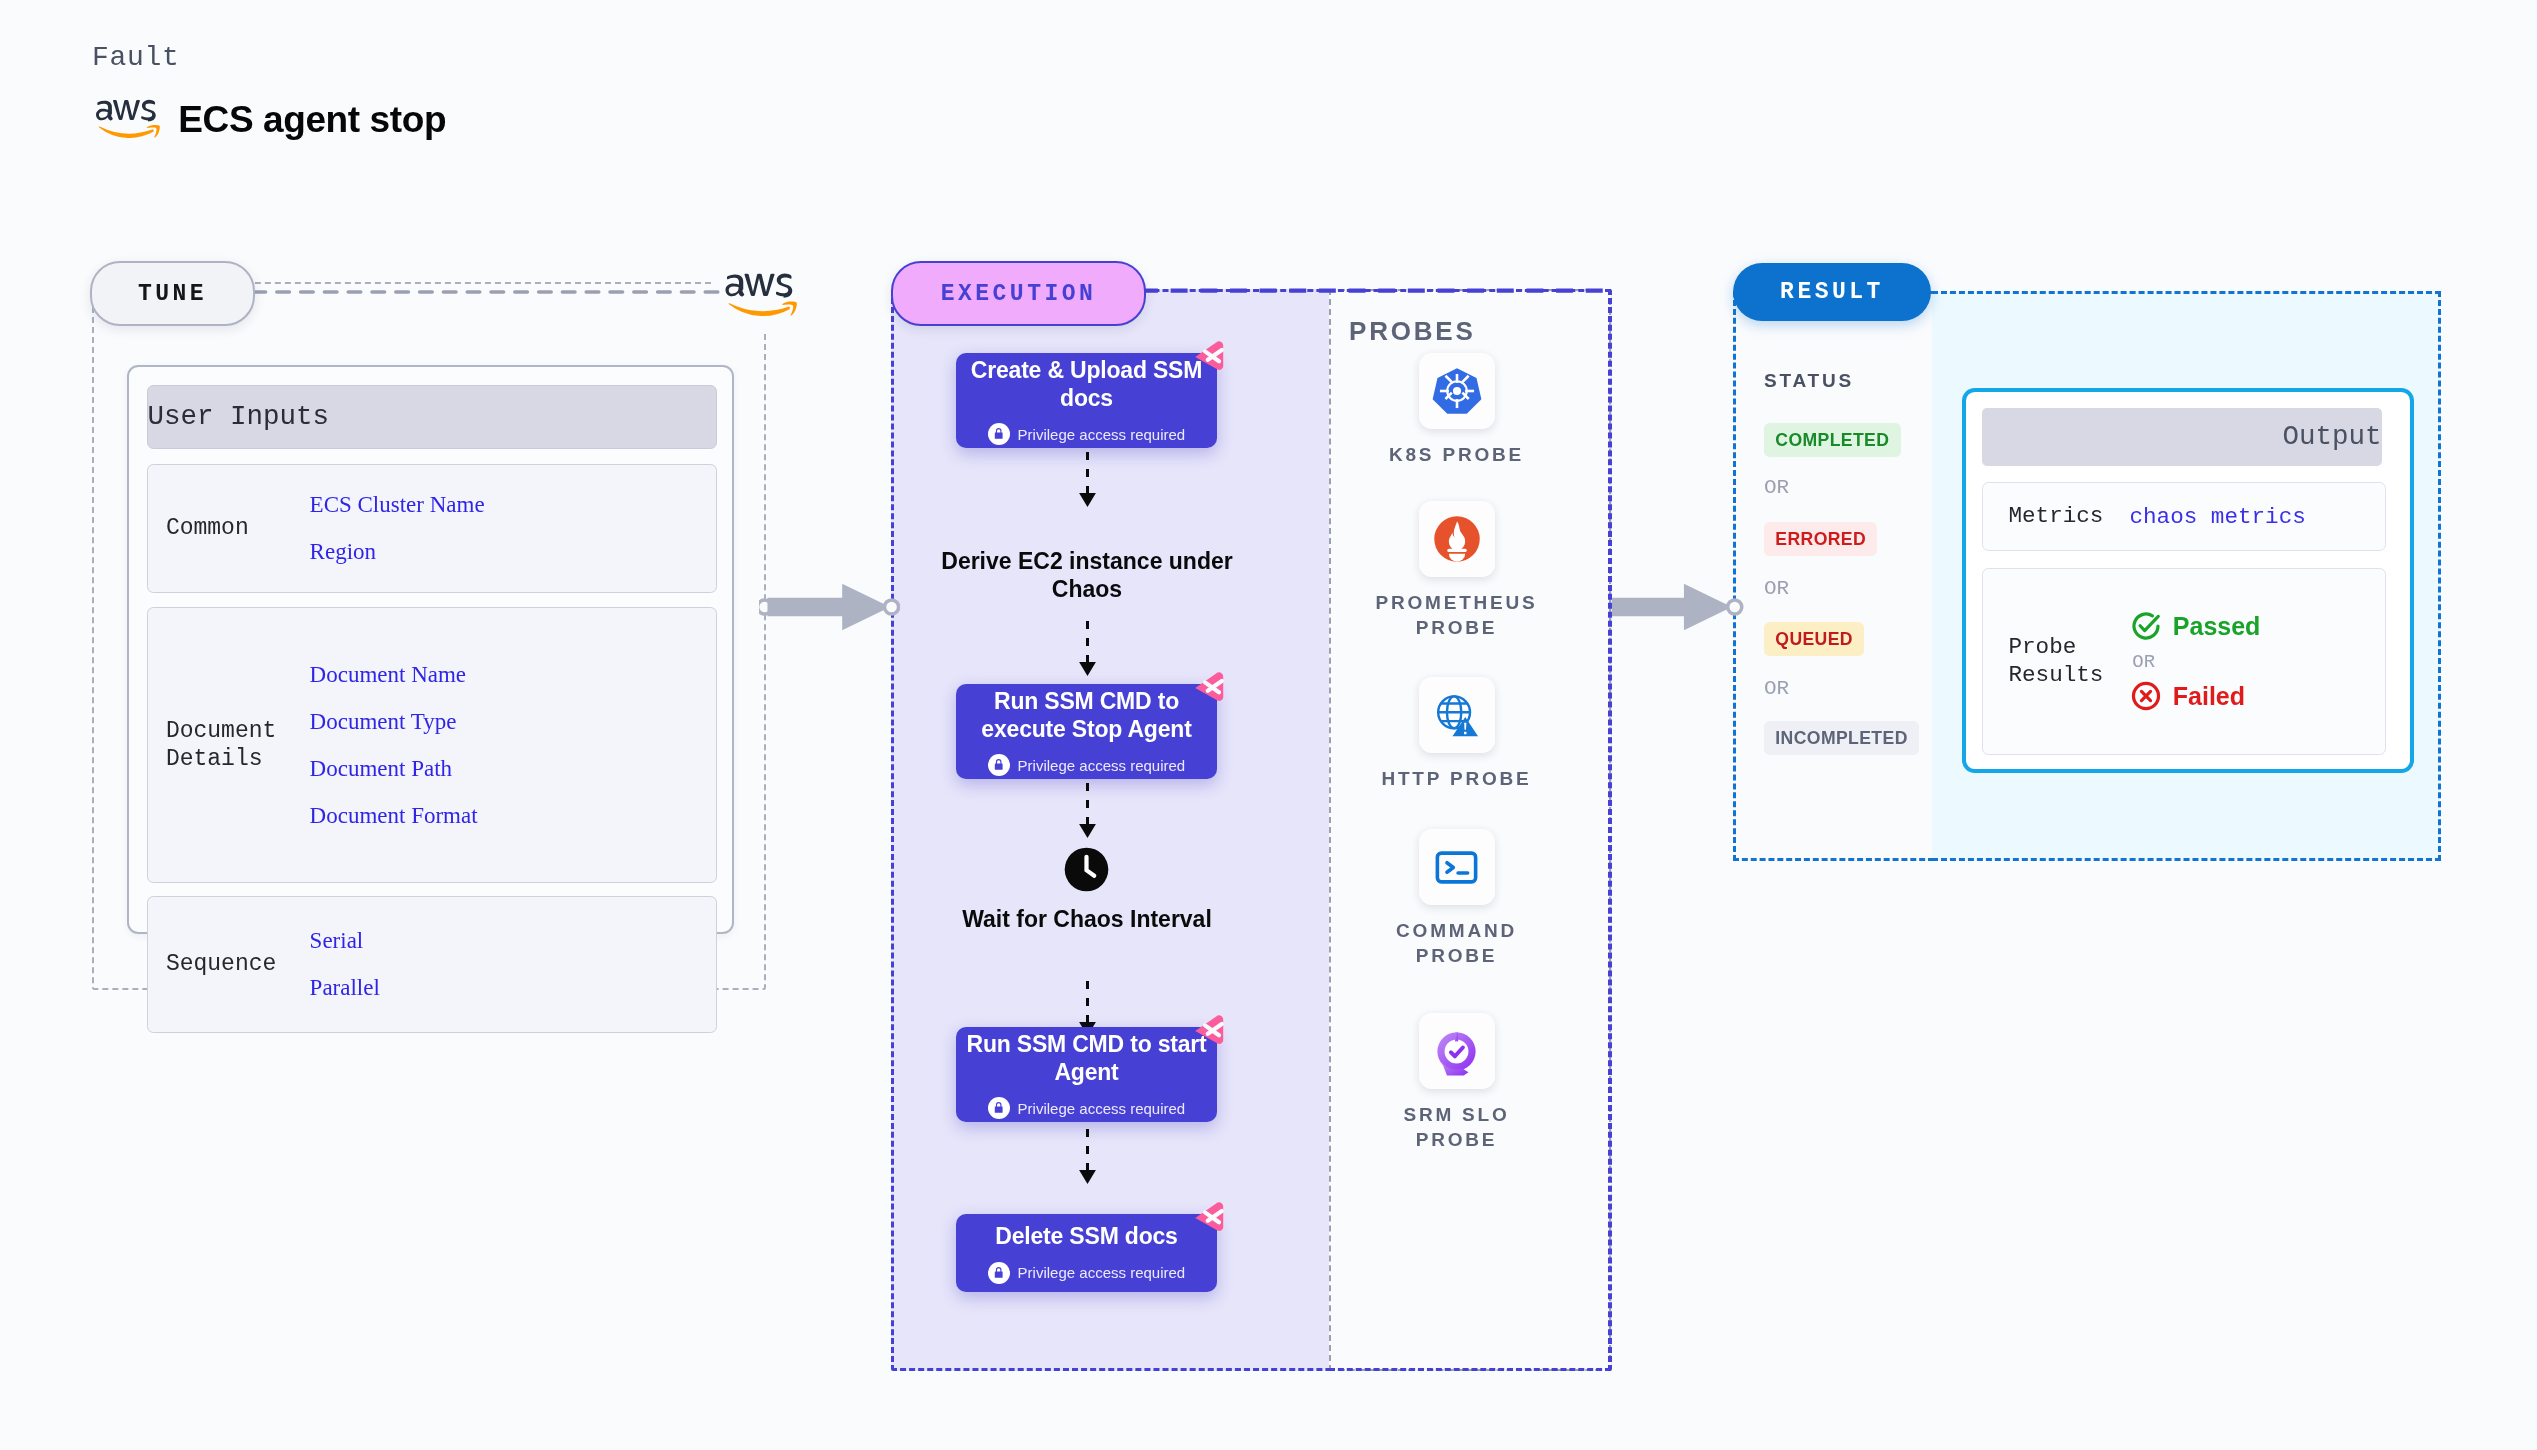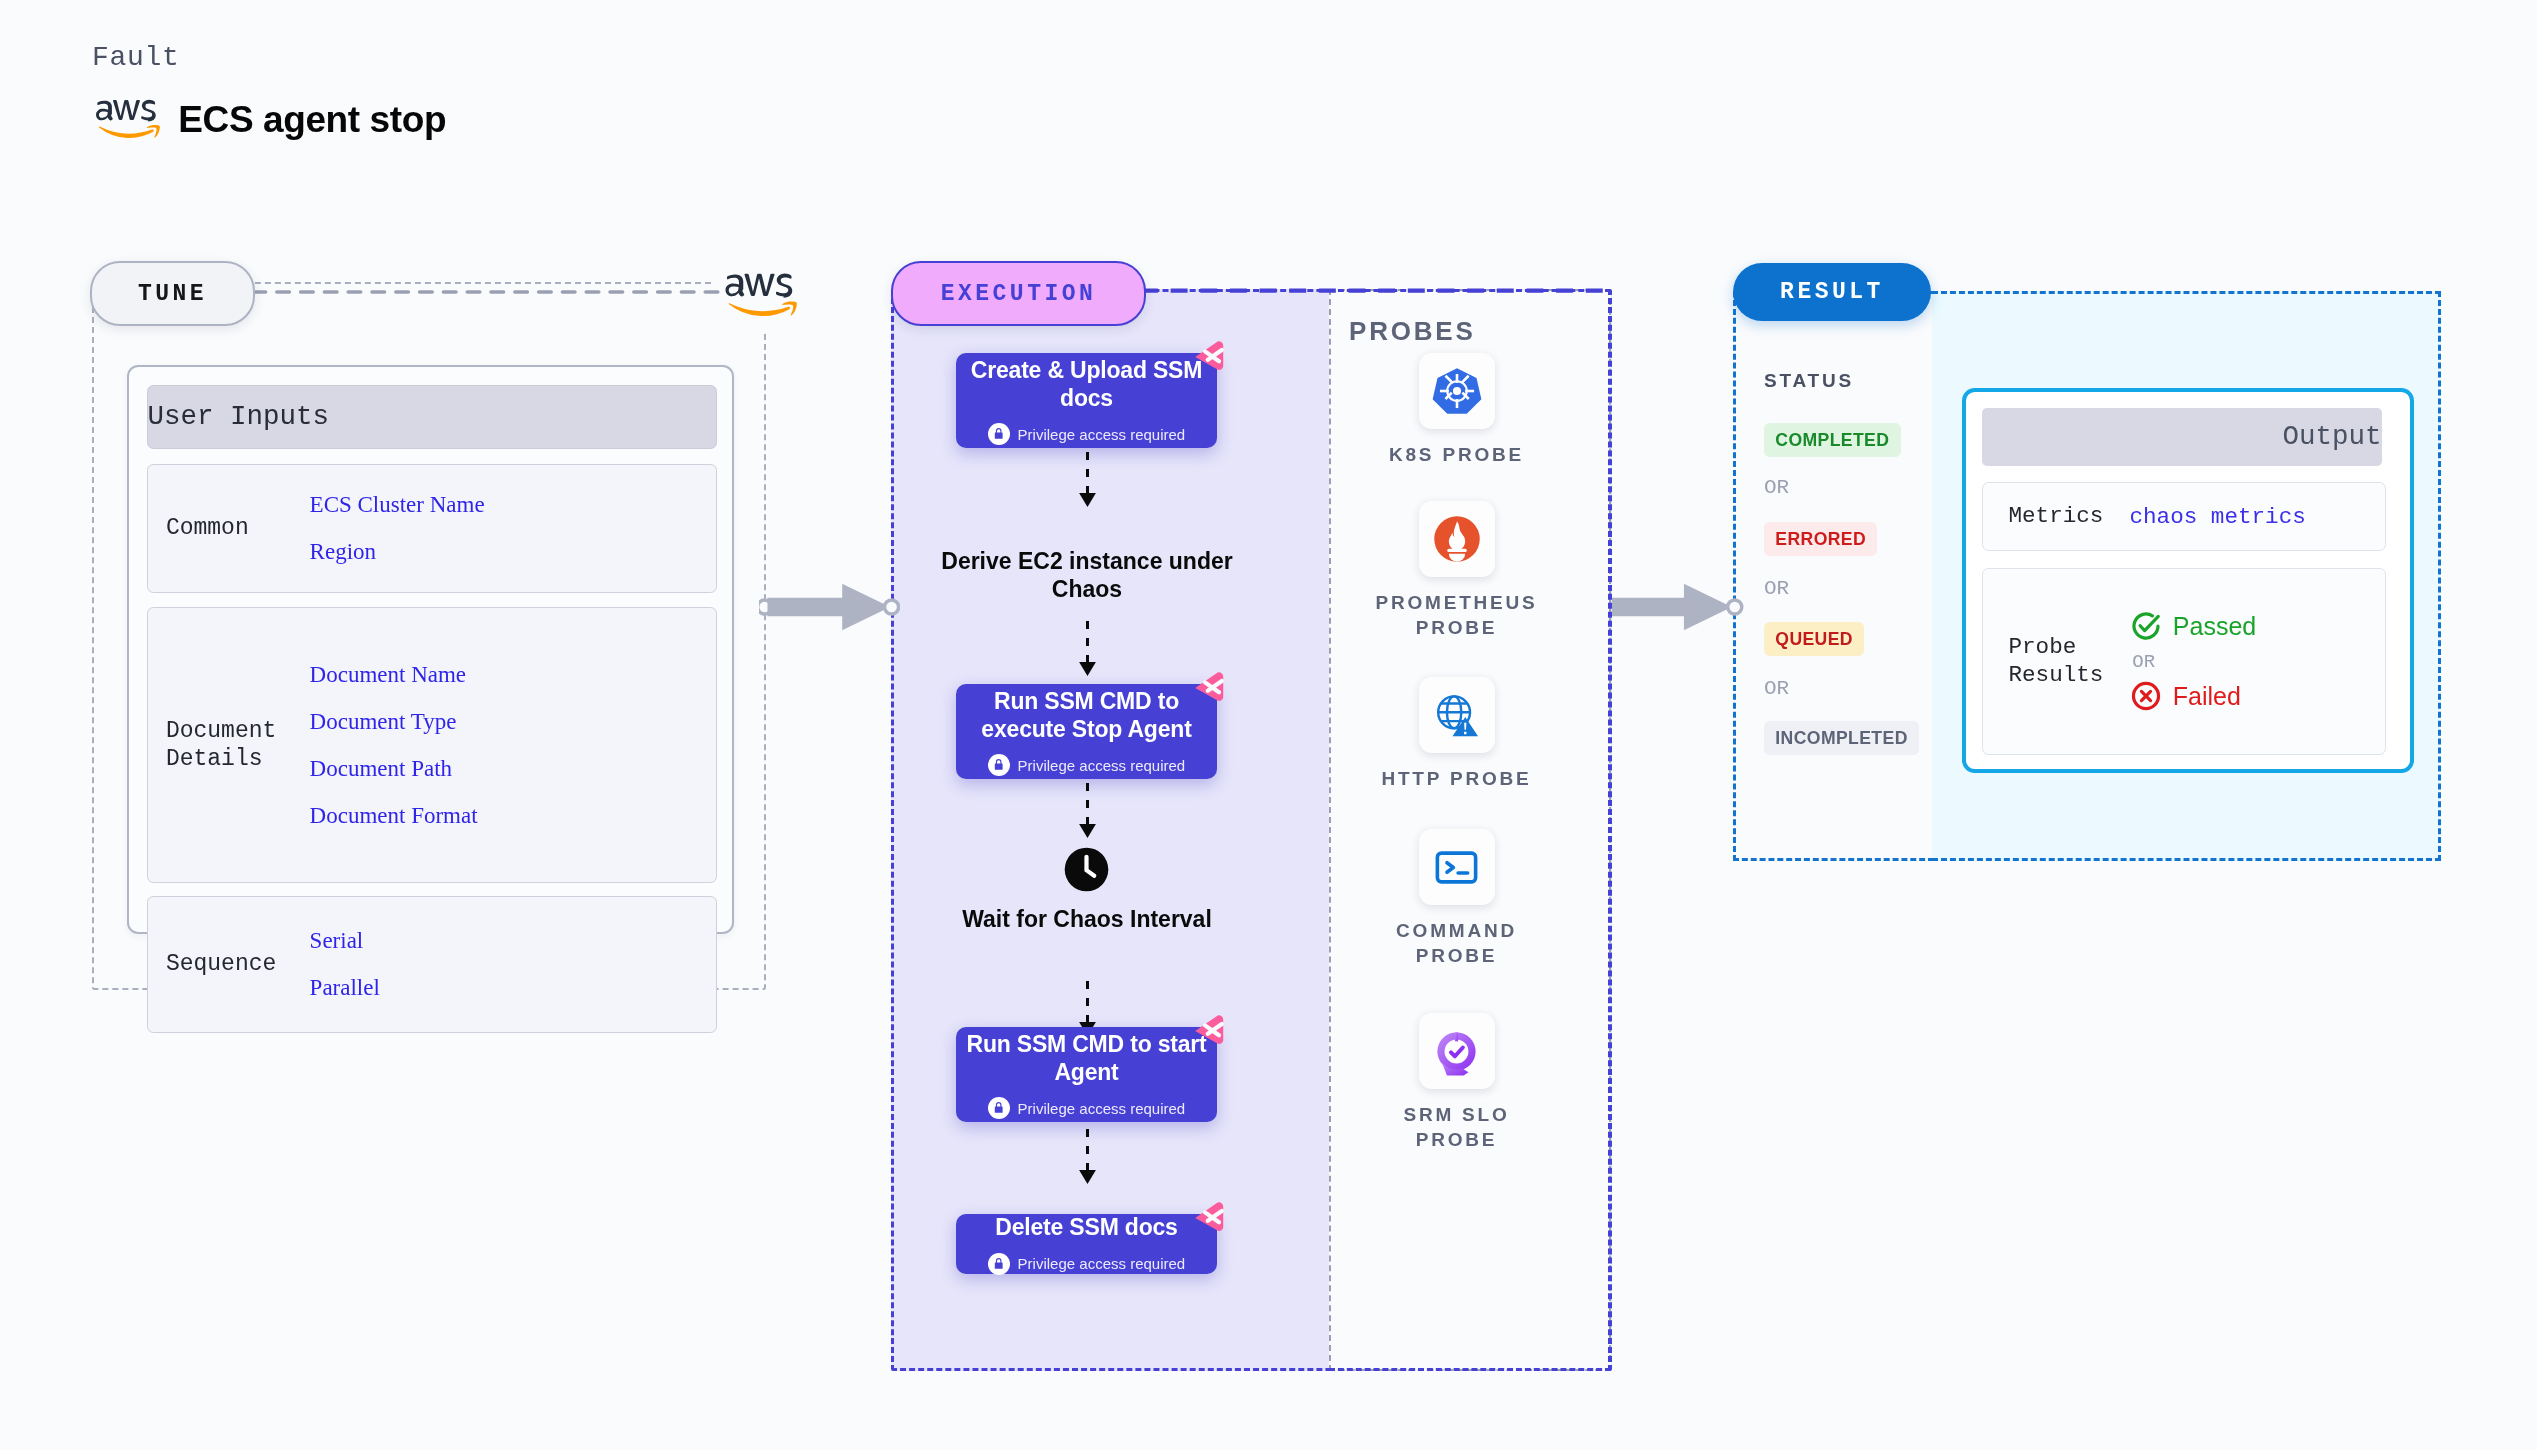--- a/index.html
+++ b/index.html
@@ -195,21 +195,21 @@
     display:flex;align-items:center;box-sizing:border-box;padding-left:9px;
   }
   .out-row .or-label{
     width:138px;padding-left:17px;box-sizing:border-box;
     font-family:"Liberation Mono", monospace;font-size:22.6px;color:#25272f;line-height:1.22;
   }
   #out-metrics{top:90px;height:69px;}
   #out-metrics .or-val{font-family:"Liberation Mono", monospace;font-size:22.6px;color:#3b2fe8;}
   #out-probe{top:176px;height:187px;}
   .pr-item{display:flex;align-items:center;gap:11.3px;}
-  .pr-item .pr-text{font-size:25px;font-weight:normal;}
+  .pr-item .pr-text{font-size:25px;font-weight:bold;}
   .pr-or{font-family:"Liberation Mono", monospace;font-size:19px;color:#9aa0b2;margin:7px 0 7px 2.8px;}
 </style>
 </head>
 <body>
 
 <div id="header">
   <div id="fault-label">Fault</div>
   <div id="title-row">
     <span>
       <svg class="aws-logo" width="68" height="44" viewBox="0 0 304 182">
@@ -362,21 +362,21 @@
   <svg class="chaos-badge" viewBox="0 0 60 60">
     <path fill="#fb5d9c" d="M6 30 L38 8 A6 6 0 0 1 46 14 L46 44 A6 6 0 0 1 38 48 Z"></path>
     <path d="M24 34 L44 20 M20 22 L40 36" stroke="#fafbfd" stroke-width="6" stroke-linecap="round" fill="none"></path>
   </svg>
 </div>
 <div class="dash-conn" style="top:1129px;height:44px;"></div>
 <svg class="dash-head" style="top:1170px;" viewBox="0 0 30 22">
     <polygon points="3,0 27,0 15,20" fill="#0a0a0a"></polygon>
   </svg>
 
-<div class="flow-node" style="top:1214px;height:60px;">
+<div class="flow-node" style="top:1214px;height:78px;">
   <div class="fn-title">Delete SSM docs</div>
   <div class="fn-priv">
     <span class="lock-badge">
       <svg width="13.4" height="13.4" viewBox="0 0 24 24">
           <path fill="#4740d4" d="M12 2a5 5 0 0 0-5 5v3H6a1 1 0 0 0-1 1v9a1 1 0 0 0 1 1h12a1 1 0 0 0 1-1v-9a1 1 0 0 0-1-1h-1V7a5 5 0 0 0-5-5zm0 2a3 3 0 0 1 3 3v3H9V7a3 3 0 0 1 3-3z"></path>
         </svg>
     </span>
     <span>Privilege access required</span>
   </div>
   <svg class="chaos-badge" viewBox="0 0 60 60">

